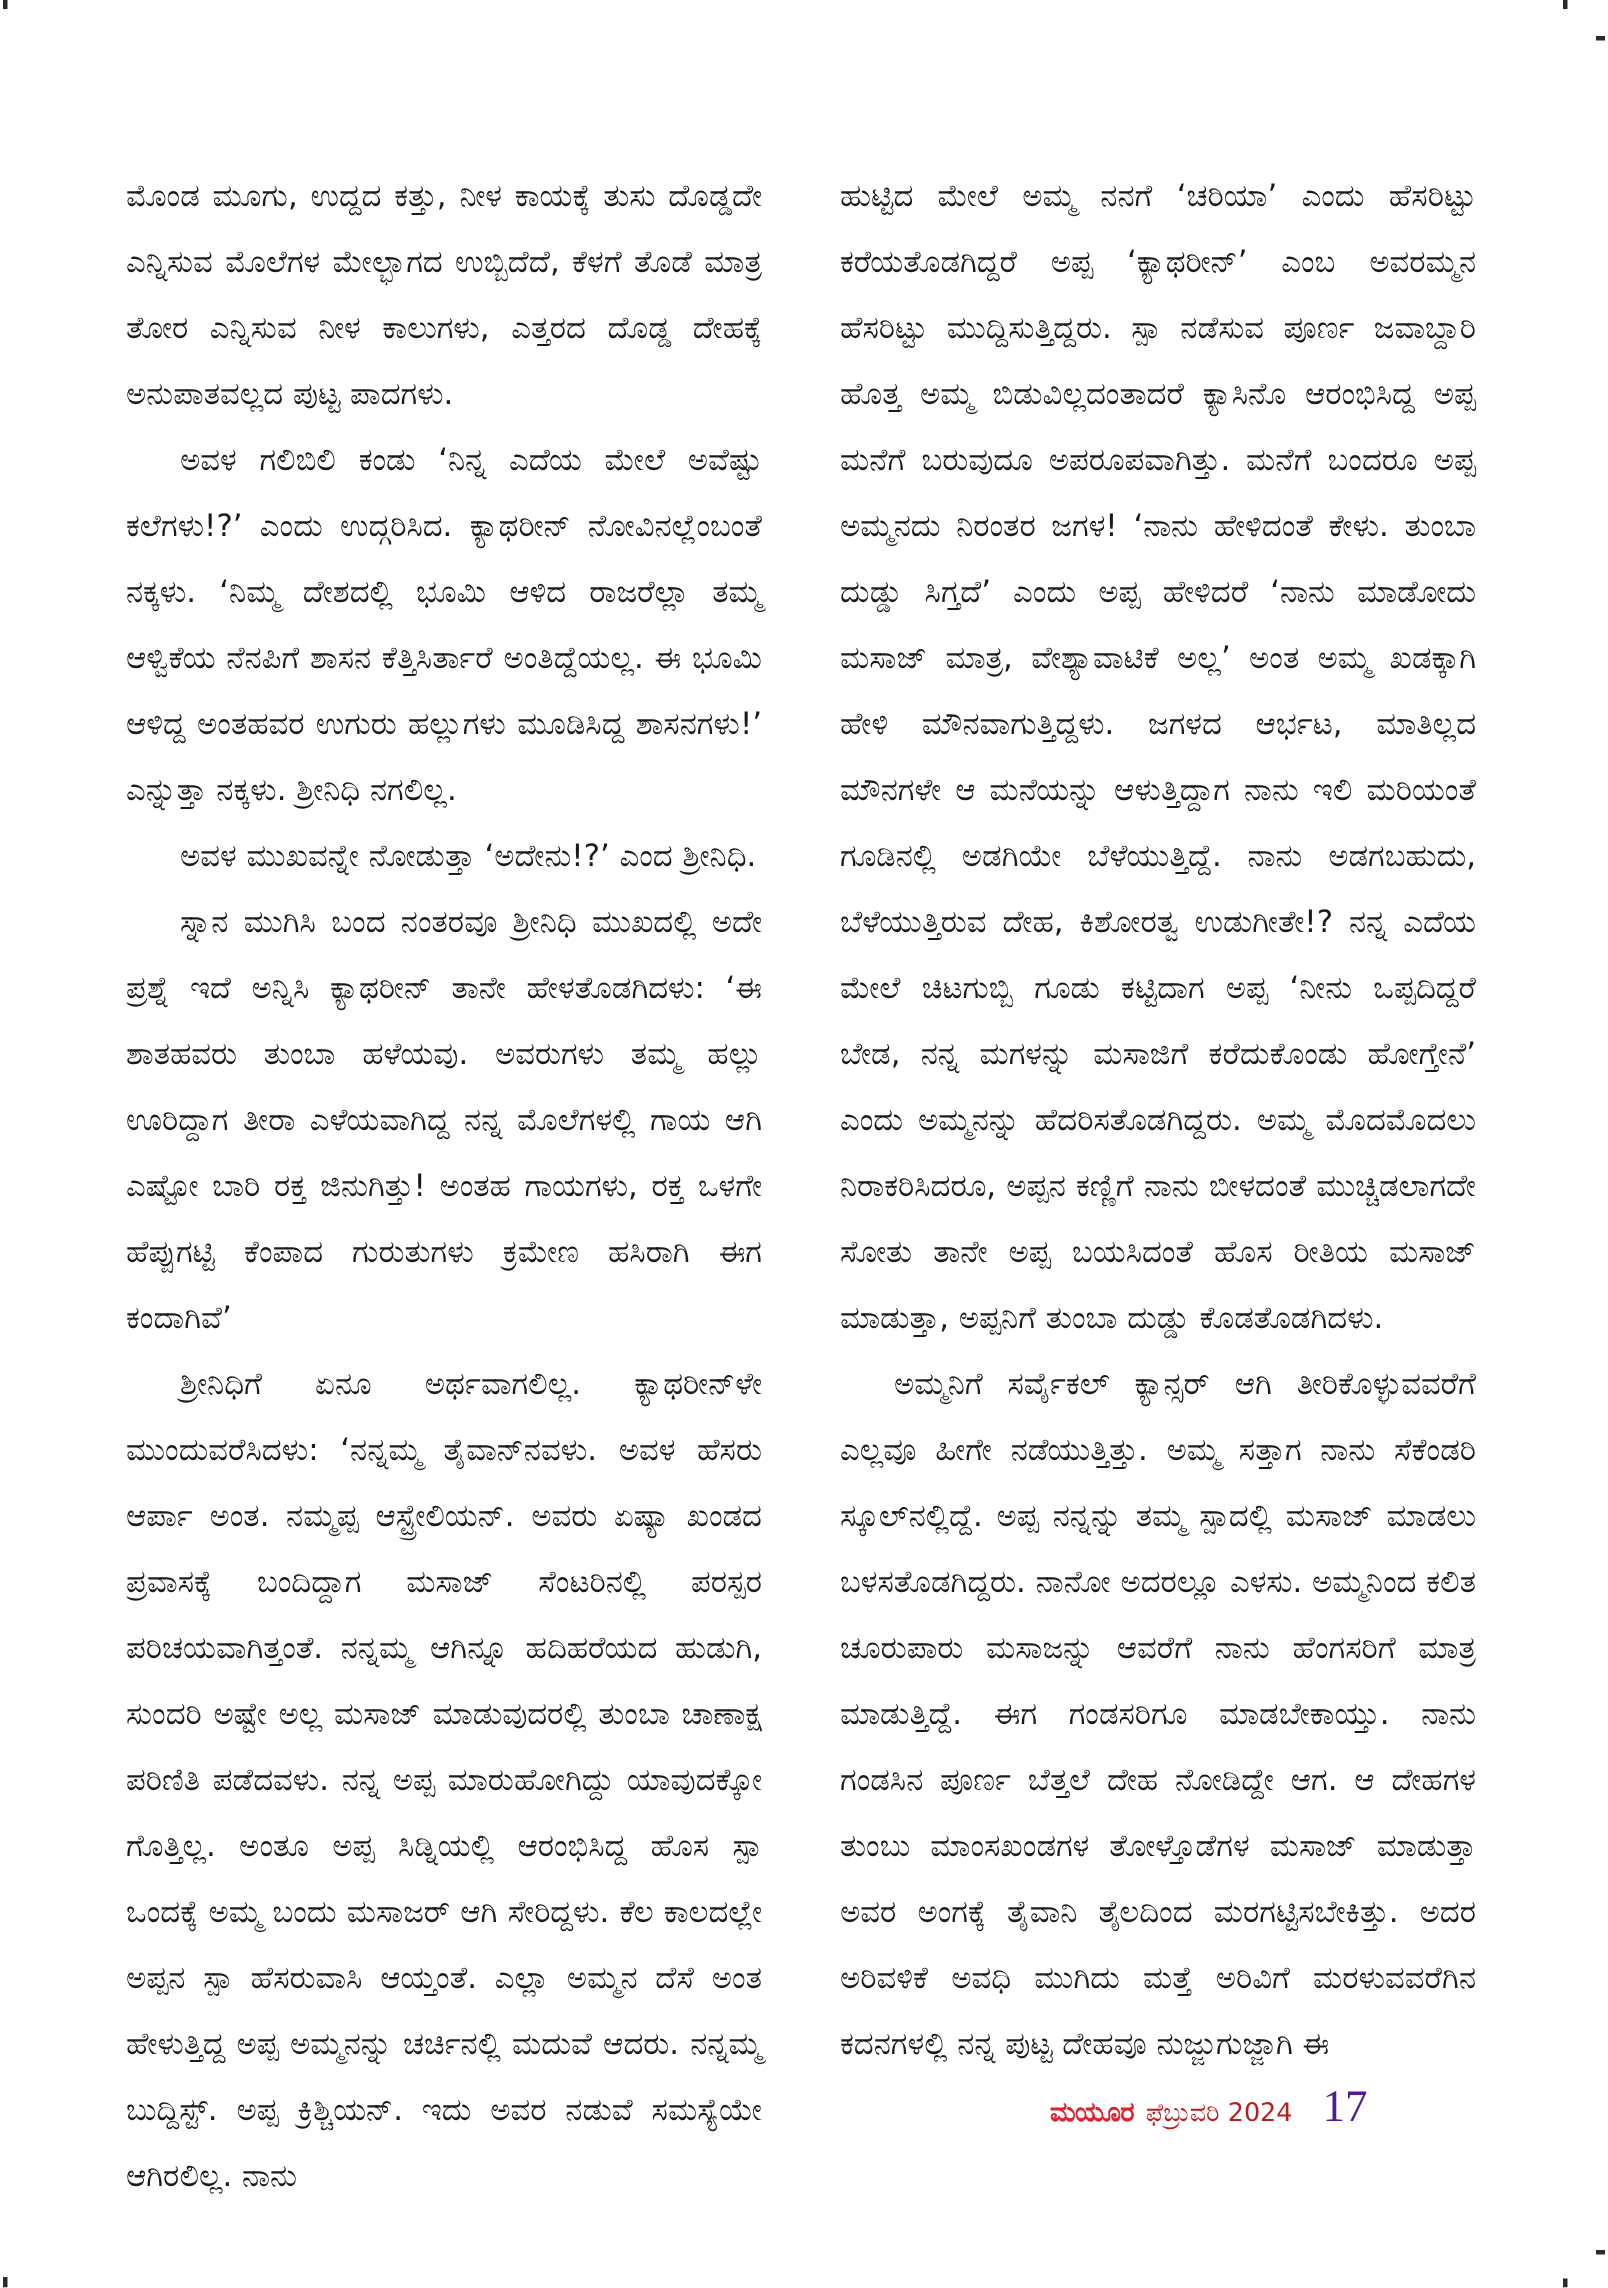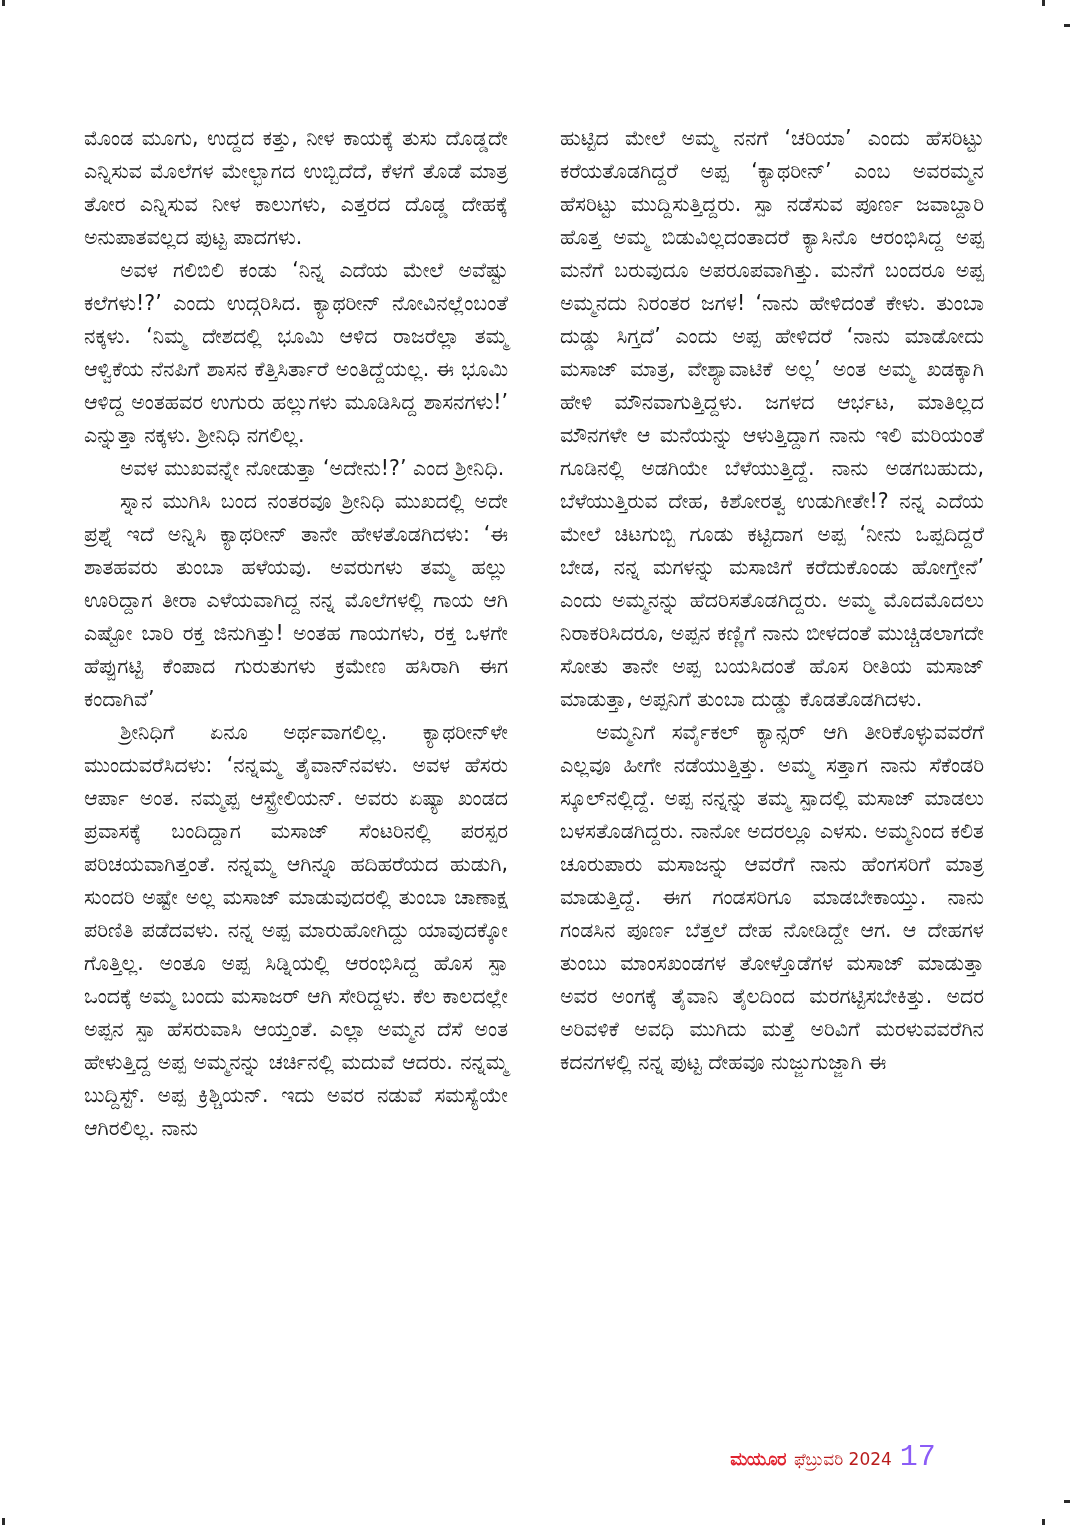--- a/index.html
+++ b/index.html
@@ -10,23 +10,23 @@
     body {
       width: 1072px;
       height: 1525px;
       position: relative;
       overflow: hidden;
       font-family: "DejaVu Sans", "Liberation Sans", sans-serif;
       color: #1a1a1a;
     }
     .column {
       position: absolute;
-      top: 122px;
+      top: 108px;
       font-size: 20.5px;
-      line-height: 33px;
+      line-height: 44px;
       text-align: justify;
       text-justify: inter-word;
       letter-spacing: 0px;
     }
     .col-left {
       left: 84px;
       width: 424px;
     }
     .col-right {
       left: 542px;
@@ -41,44 +41,44 @@
       height: 1250px;
     }
     .para {
       margin: 0;
     }
     .para.indent {
       text-indent: 36px;
     }
     .footer {
       position: absolute;
-      top: 1440px;
+      top: 1388px;
       left: 700px;
       width: 266px;
       height: 44px;
       display: flex;
       align-items: baseline;
-      justify-content: center;
+      justify-content: flex-start;
       gap: 8px;
     }
     .footer-logo {
       font-size: 18px;
       font-weight: bold;
       color: #e0222e;
       letter-spacing: -0.5px;
     }
     .footer-date {
       font-size: 17px;
       color: #b91c1c;
     }
     .footer-page {
-      font-family: Liberation Mono, monospace;
+      font-family: Liberation Serif, serif;
       font-size: 30px;
-      color: #8b5cf6;
-      margin-left: 0;
+      color: #4c1d95;
+      margin-left: 12px;
     }
     .crop-mark {
       position: absolute;
       background: #2a2a2a;
     }
     .crop-tl { left: 2px; top: 0px; width: 3px; height: 6px; }
     .crop-tr-v { left: 1042px; top: 0px; width: 3px; height: 6px; }
     .crop-tr-h { left: 1064px; top: 24px; width: 6px; height: 3px; }
     .crop-bl { left: 2px; top: 1518px; width: 3px; height: 7px; }
     .crop-br-h { left: 1064px; top: 1500px; width: 6px; height: 3px; }

